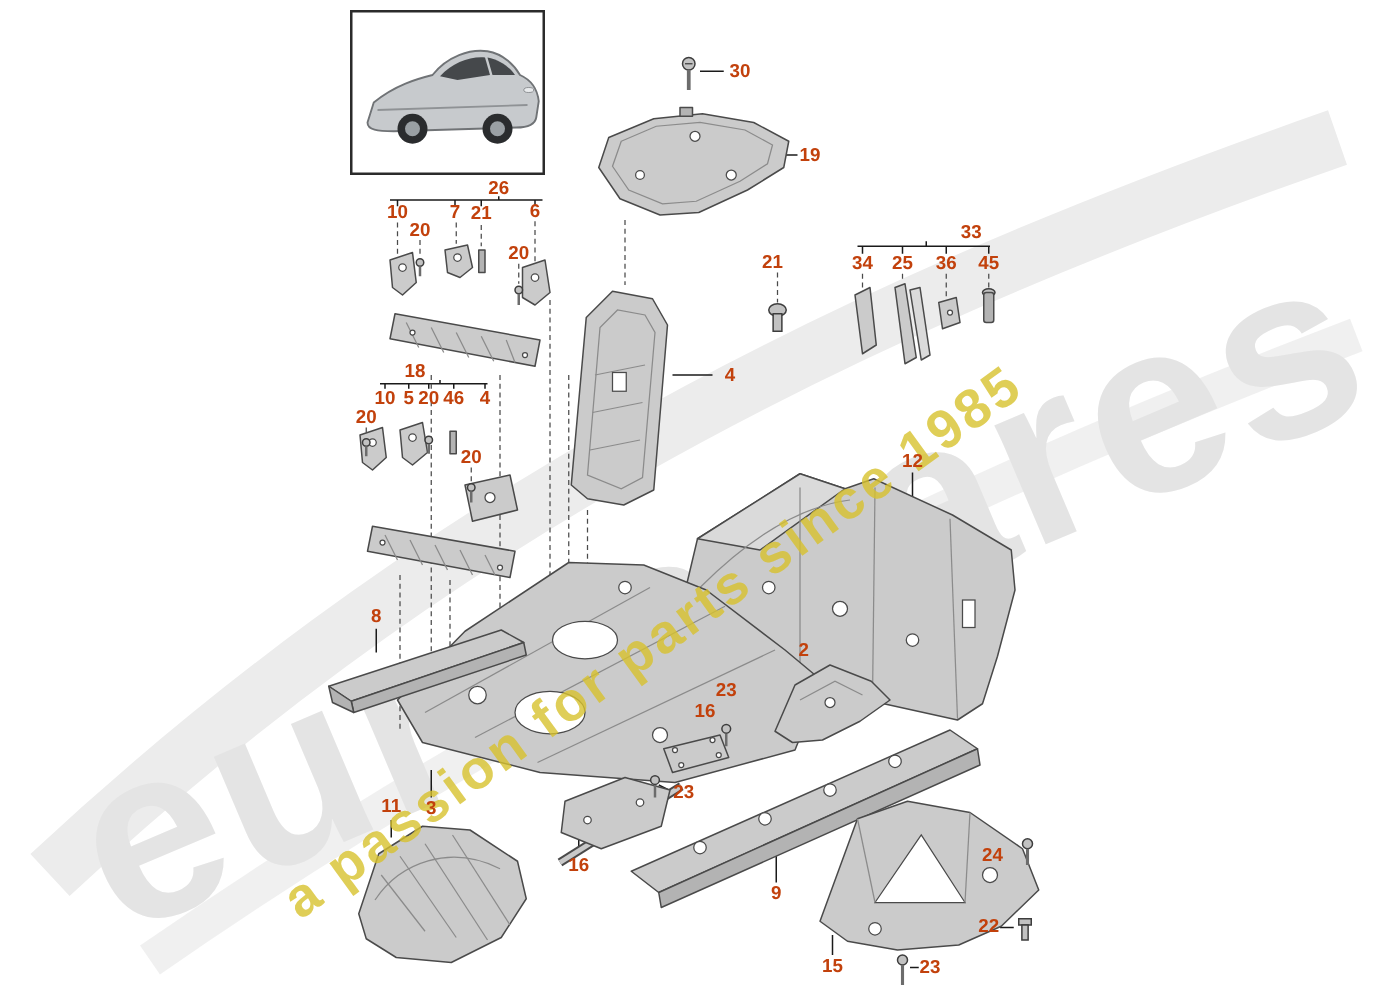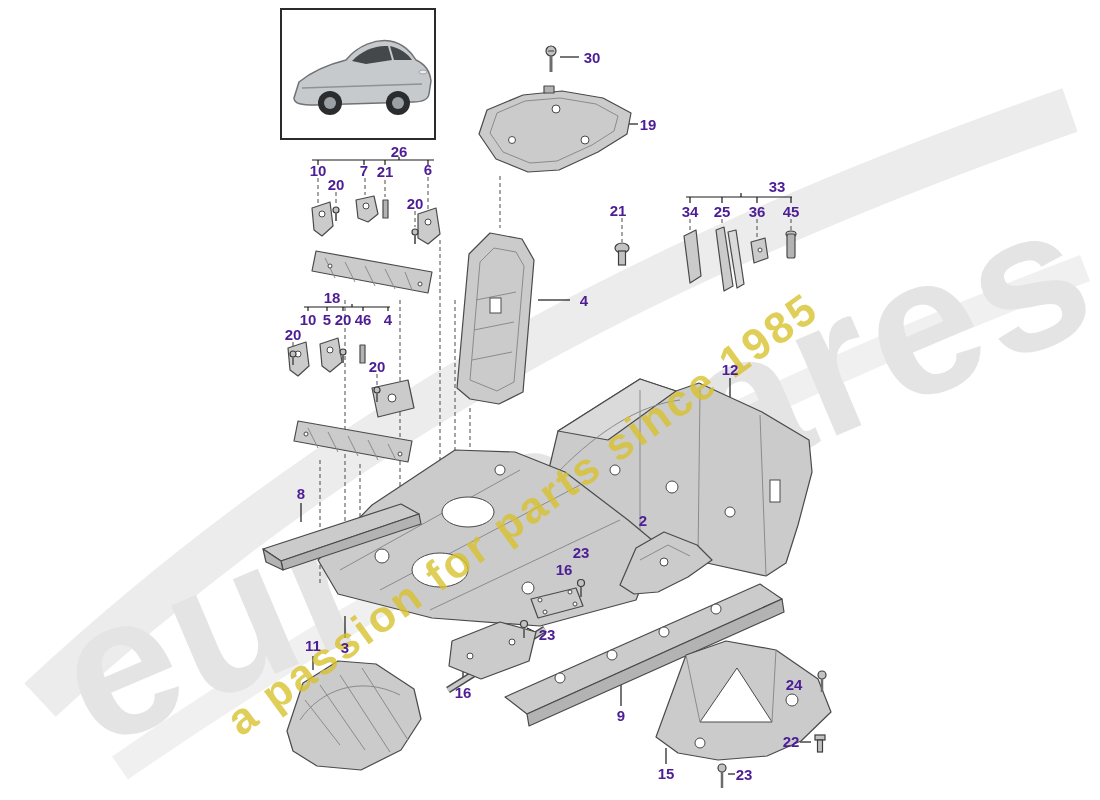--- a/index.html
+++ b/index.html
@@ -19,21 +19,21 @@
     color:#d8c22e;opacity:.8;letter-spacing:3px;white-space:nowrap;
     transform:rotate(-36deg);transform-origin:0 50%;
     user-select:none;
   }
   .car-box{
     position:absolute;left:280px;top:8px;width:156px;height:132px;
     border:2px solid #2b2b2b;background:#fff;box-sizing:border-box;
   }
   .callout{
     position:absolute;transform:translate(-50%,-50%);
-    font:600 15px "Liberation Sans",sans-serif;color:#4c1d95;
+    font:600 15px "Liberation Sans",sans-serif;color:#c2410c;
     white-space:nowrap;line-height:1;
   }
   
   .p  {fill:#cbcbcb;stroke:#4a4a4a;stroke-width:1.2;stroke-linejoin:round;}
   .pl {fill:#dadada;stroke:#4a4a4a;stroke-width:1.2;stroke-linejoin:round;}
   .pd {fill:#b3b3b3;stroke:#4a4a4a;stroke-width:1.2;stroke-linejoin:round;}
   .hole{fill:#ffffff;stroke:#4a4a4a;stroke-width:1;}
   .seam{fill:none;stroke:#8b8b8b;stroke-width:1;}
   .lead{stroke:#1a1a1a;stroke-width:1.2;}
   .dash{stroke:#4a4a4a;stroke-width:1;stroke-dasharray:4 3;}

